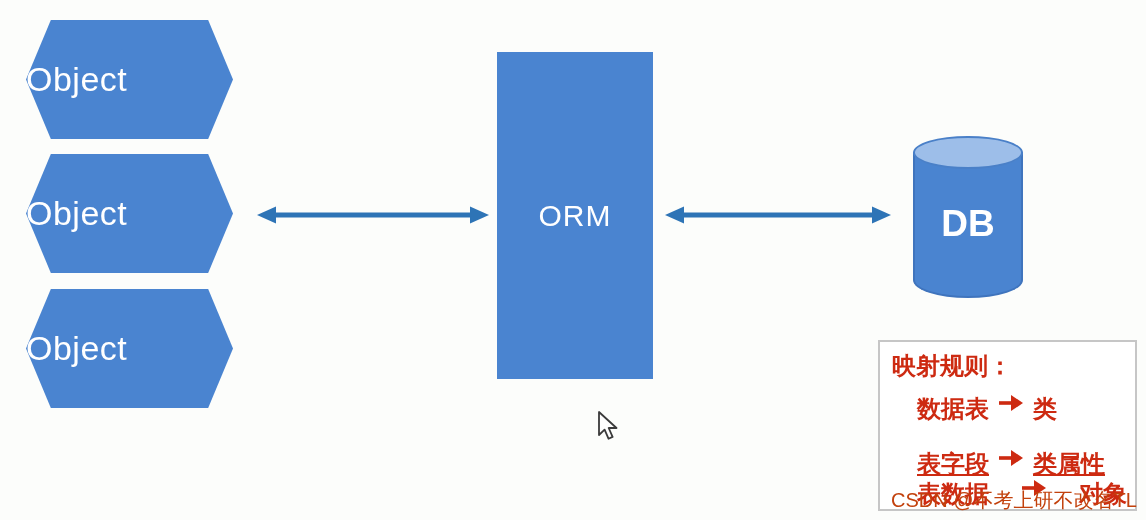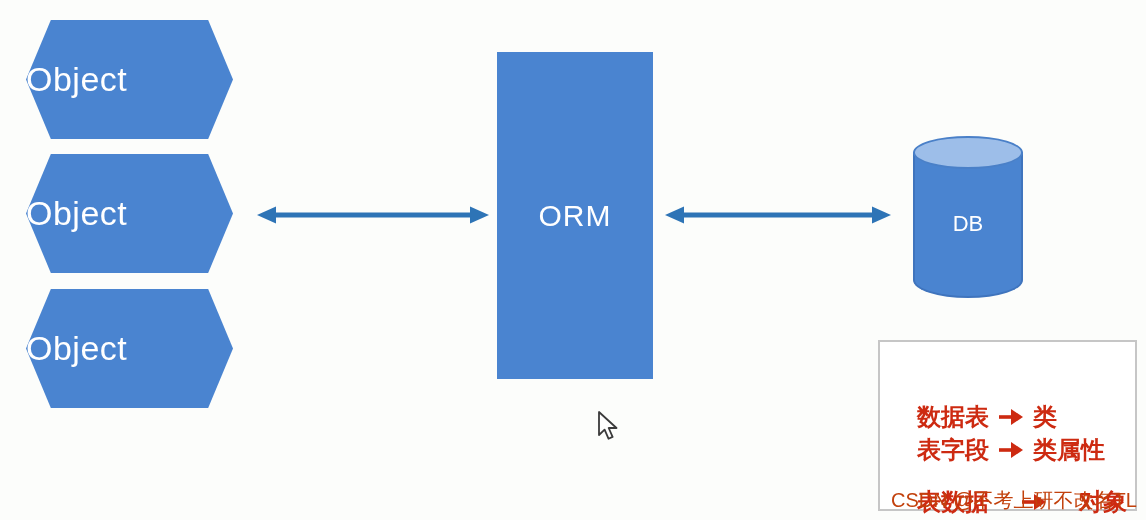--- a/index.html
+++ b/index.html
@@ -45,44 +45,44 @@
   .cyl-top {
     position:absolute; left:0; right:0; top:0; height:33px;
     background:#9dbee9;
     border-radius:50%;
     border:2px solid #4a80c8;
   }
   .cyl-label {
     position:absolute; left:0; right:0; top:0; bottom:0;
     display:flex; align-items:center; justify-content:center;
     padding-top:14px;
-    color:#ffffff; font-size:22px; font-weight:400;
+    color:#ffffff; font-size:37px; font-weight:700;
   }
 
   
   .arrow-svg { position:absolute; }
 
   
   .rule-box {
     position:absolute;
     left:878px; top:340px; width:259px; height:171px;
     background:#ffffff;
     border:2px solid #c6c6c6;
   }
   .rule-title {
     position:absolute; left:12px; top:8px;
     color:#cd2a11; font-size:24px; font-weight:bold;
   }
   .rule-row {
     position:absolute; left:37px;
-    display:flex; align-items:center; gap:9px;
-    color:#cd2a11; font-size:24px; font-weight:bold;margin-top:8px;
+    display:flex; align-items:flex-start; gap:9px;
+    color:#cd2a11; font-size:24px; font-weight:bold;
   }
   #rule-row-0 { top:51px; }
-  #rule-row-1 { top:84px; }
+  #rule-row-1 { top:106px;text-decoration:underline; }
   #rule-row-2 { top:136px;gap:32px; }
   .map-arrow { display:inline-flex; align-items:center; }
 
   
   .watermark {
     position:absolute; left:891px; top:487px;
     color:#c2410c; font-size:20px; font-weight:400;
     white-space:nowrap;
   }
 
@@ -118,20 +118,21 @@
   <polygon points="227,15 208,6.5 208,23.5" fill="#2e74b6"></polygon>
 </svg>
 
 <div class="cylinder">
   <div class="cyl-body"></div>
   <div class="cyl-top"></div>
   <div class="cyl-label">DB</div>
 </div>
 
 <div class="rule-box">
+  <div class="rule-title">映射规则：</div>
 
   <div class="rule-row" id="rule-row-0">
     <span>数据表</span>
     <span class="map-arrow">
       <svg width="26" height="20" viewBox="0 0 26 20">
         <line x1="1" y1="10" x2="15" y2="10" stroke="#cd2a11" stroke-width="3.6"></line>
         <polygon points="13,2 25,10 13,18" fill="#cd2a11"></polygon>
       </svg>
     </span>
     <span>类</span>

